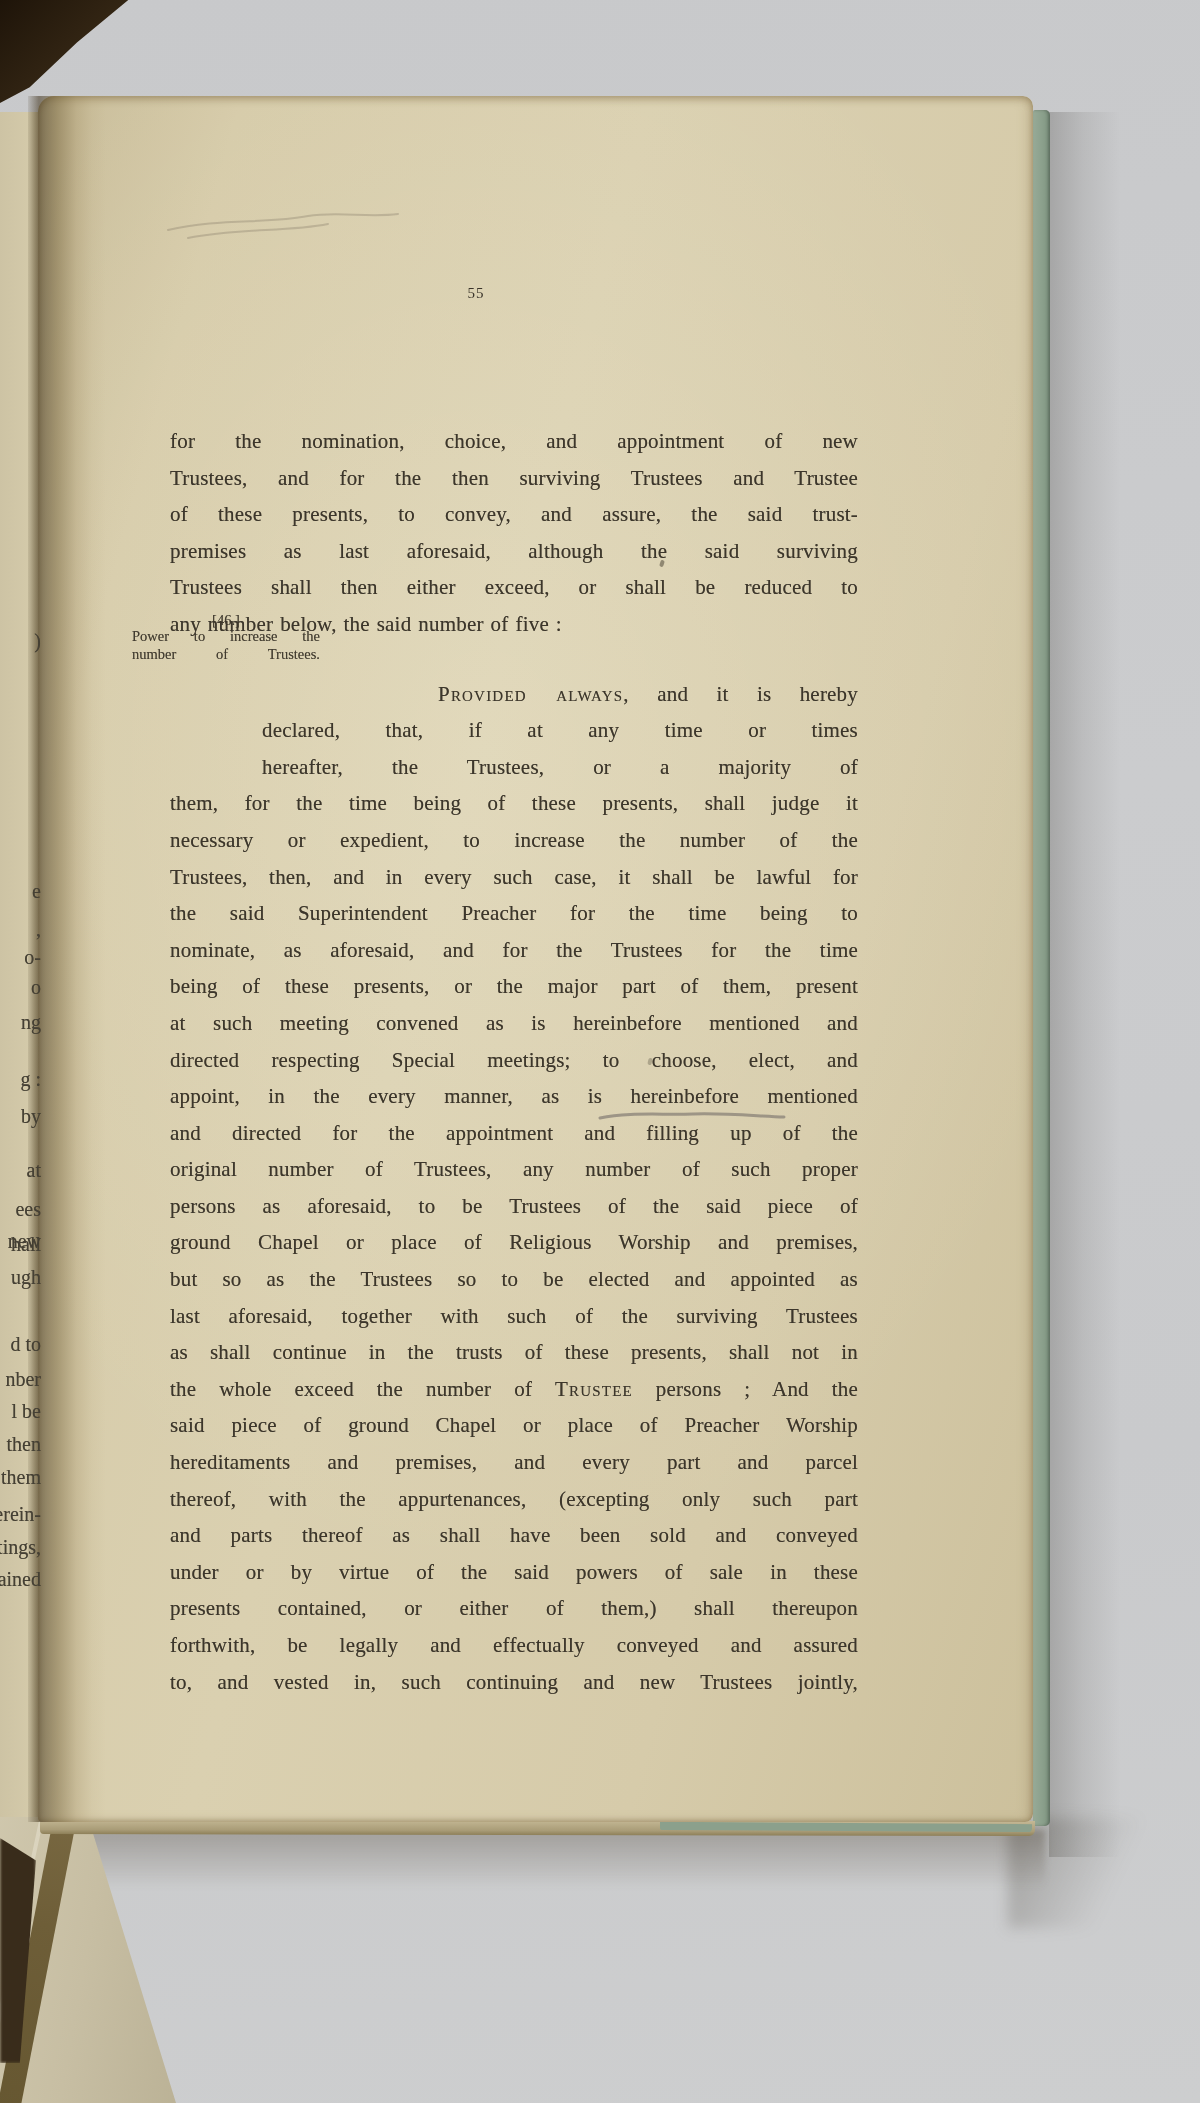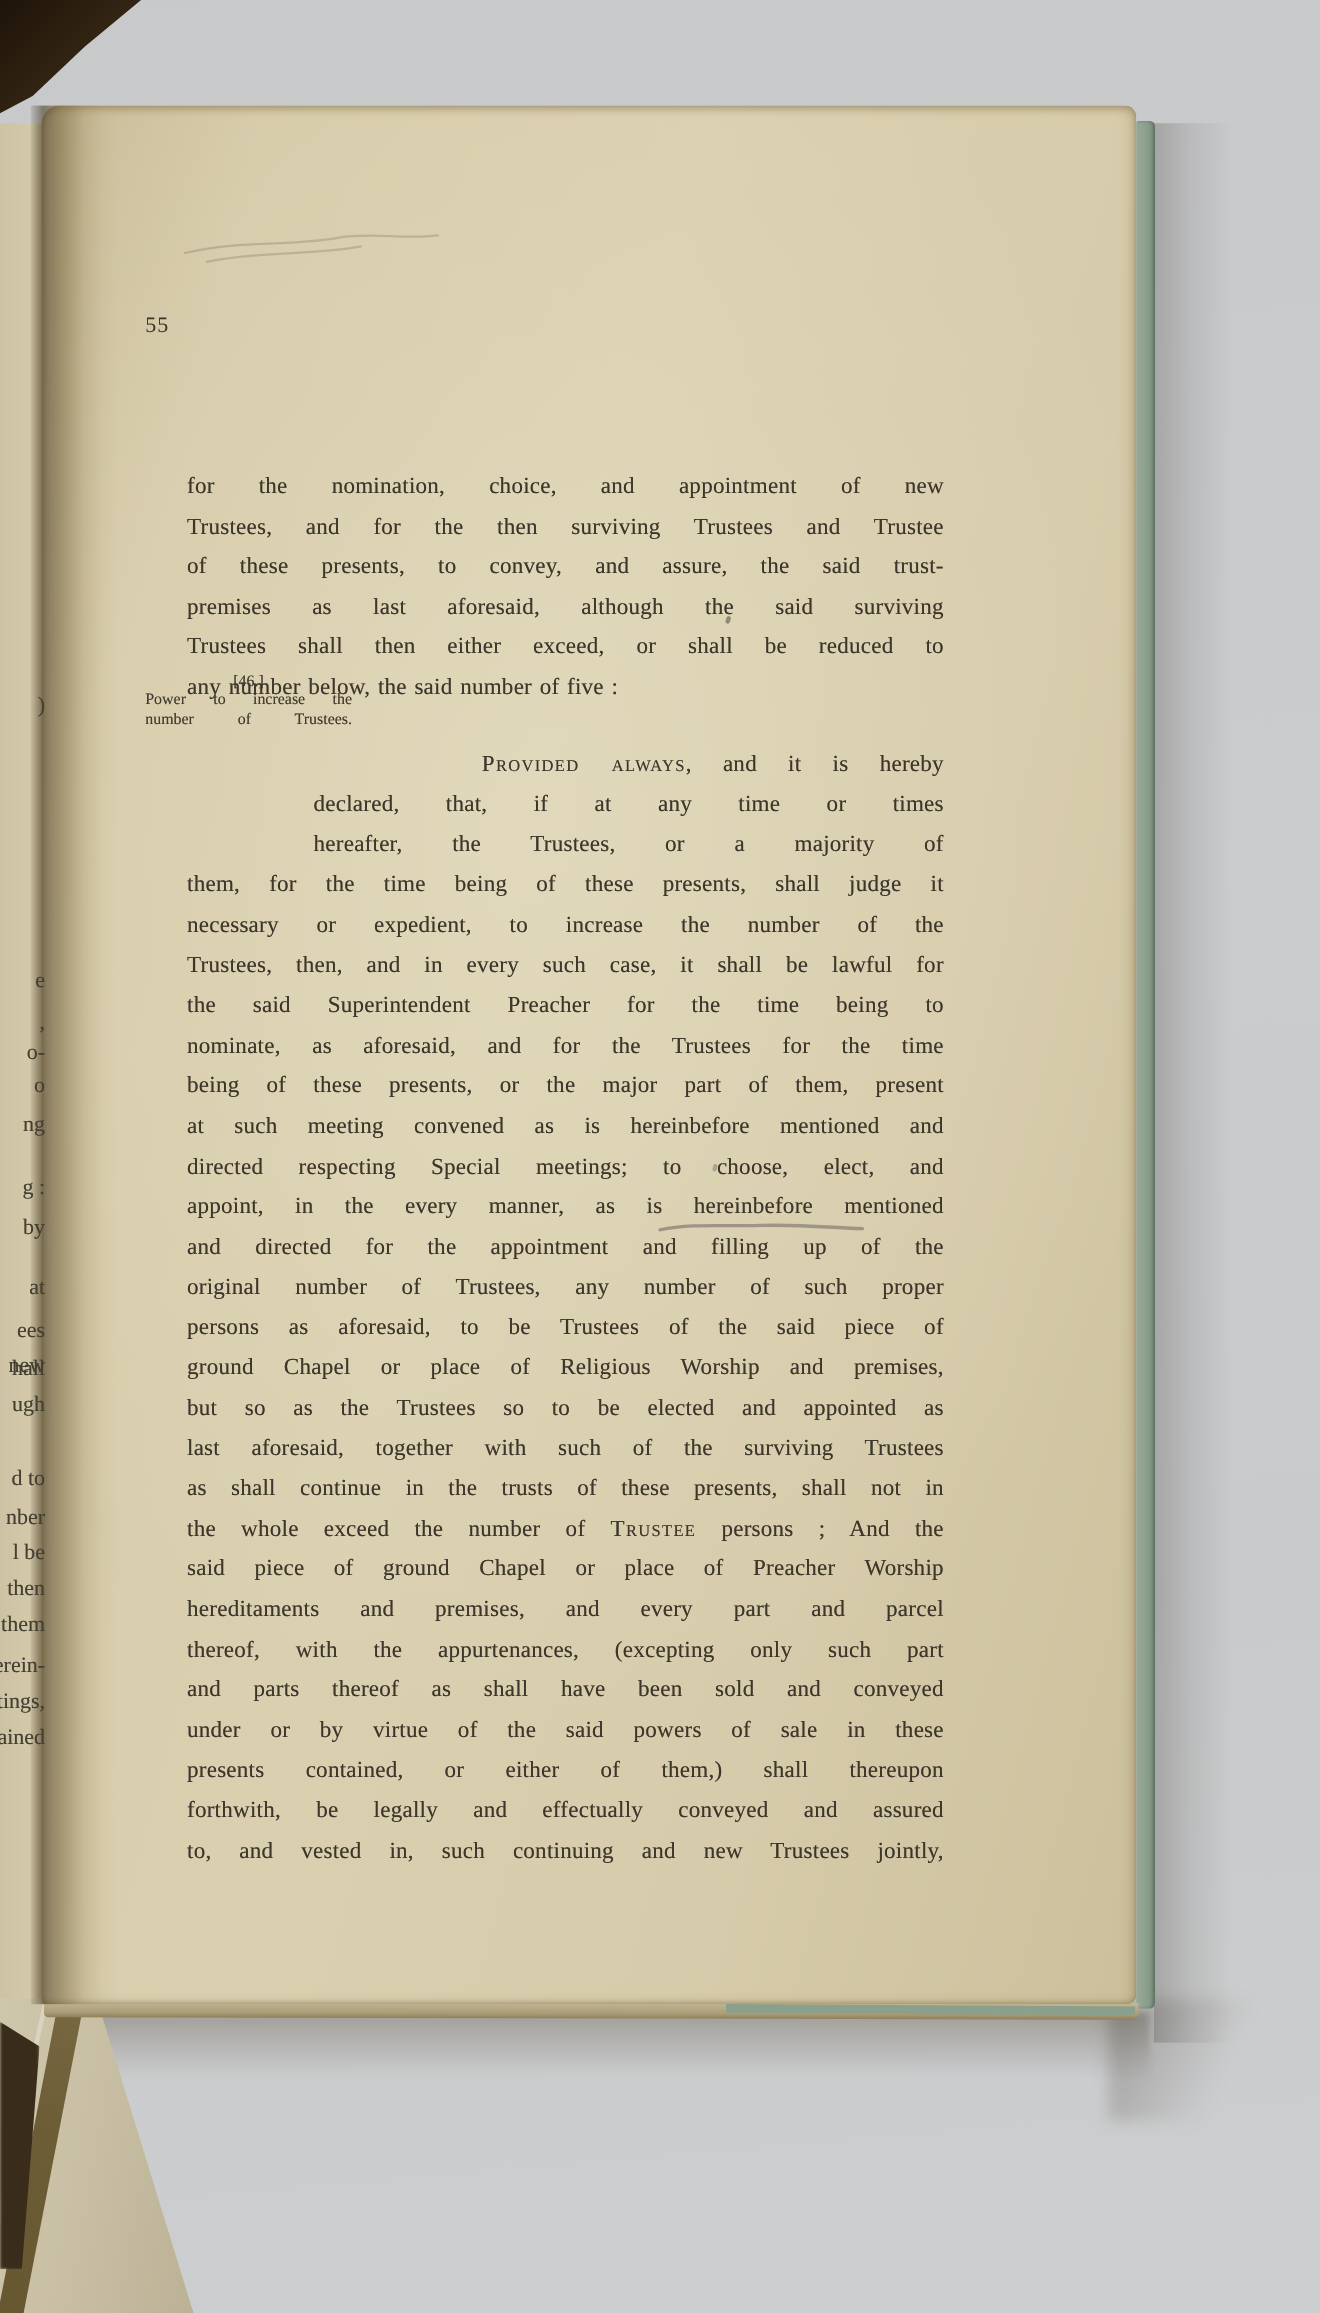--- a/index.html
+++ b/index.html
@@ -82,35 +82,35 @@
     background:linear-gradient(to right,rgba(58,44,20,.10) 0%,rgba(58,44,20,.52) 14%,rgba(110,92,52,.46) 38%,rgba(145,124,80,.24) 62%,rgba(160,140,95,.08) 82%,rgba(0,0,0,0) 100%);
   }
   .dark-wedge-top{
     left:0;top:0;width:135px;height:112px;
     clip-path:polygon(0 0,95% 0,57% 38%,22% 78%,0 92%);
     background:linear-gradient(135deg,#1e1409,#3a2b17 70%,#54412a);
   }
 
   
   .pagenum{
-    left:132px;top:285px;width:688px;
-    font-size:20px;letter-spacing:1px;color:#3a342a;
+    left:132px;top:285px;width:688px;text-align:center;
+    font-size:15px;letter-spacing:1px;color:#3a342a;
   }
   .text-col{left:132px;top:327px;width:688px;}
   .line{
     height:36.6px;line-height:36.6px;font-size:21px;
     text-align:justify;overflow:hidden;white-space:normal;
     letter-spacing:.2px;word-spacing:1.5px;
     text-shadow:0 0 .5px rgba(60,54,43,.55);
   }
   .line.just::after{content:"";display:inline-block;width:100%;height:0;vertical-align:top;}
   .line .sc{font-variant:small-caps;letter-spacing:1.2px;}
   .p2{margin-top:33px;}
   .op-first{margin-left:268px;}
-  .op-rest{margin-left:115px;}
+  .op-rest{margin-left:92px;}
   .margin-note{
     left:94px;top:516px;width:188px;
     font-size:14.5px;line-height:17.5px;color:#423c30;
     text-shadow:0 0 .4px rgba(60,54,43,.5);
   }
   .margin-note .ref{text-align:center;line-height:16px;}
   .margin-note .nline{text-align:justify;height:17.5px;overflow:hidden;}
   .margin-note .nline::after{content:"";display:inline-block;width:100%;height:0;}
 
   

